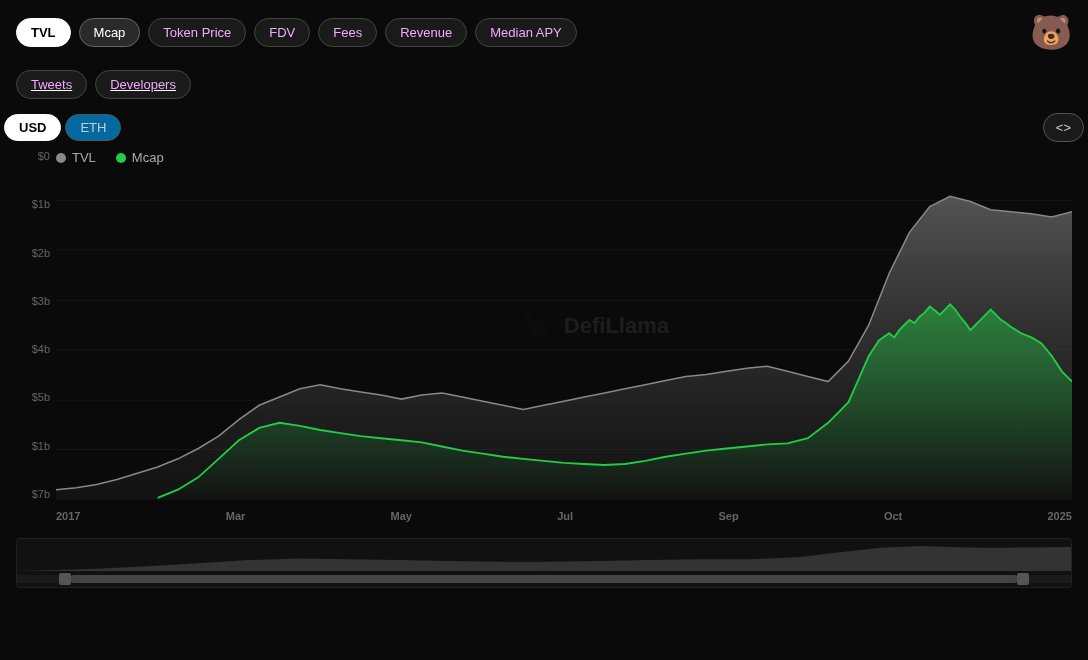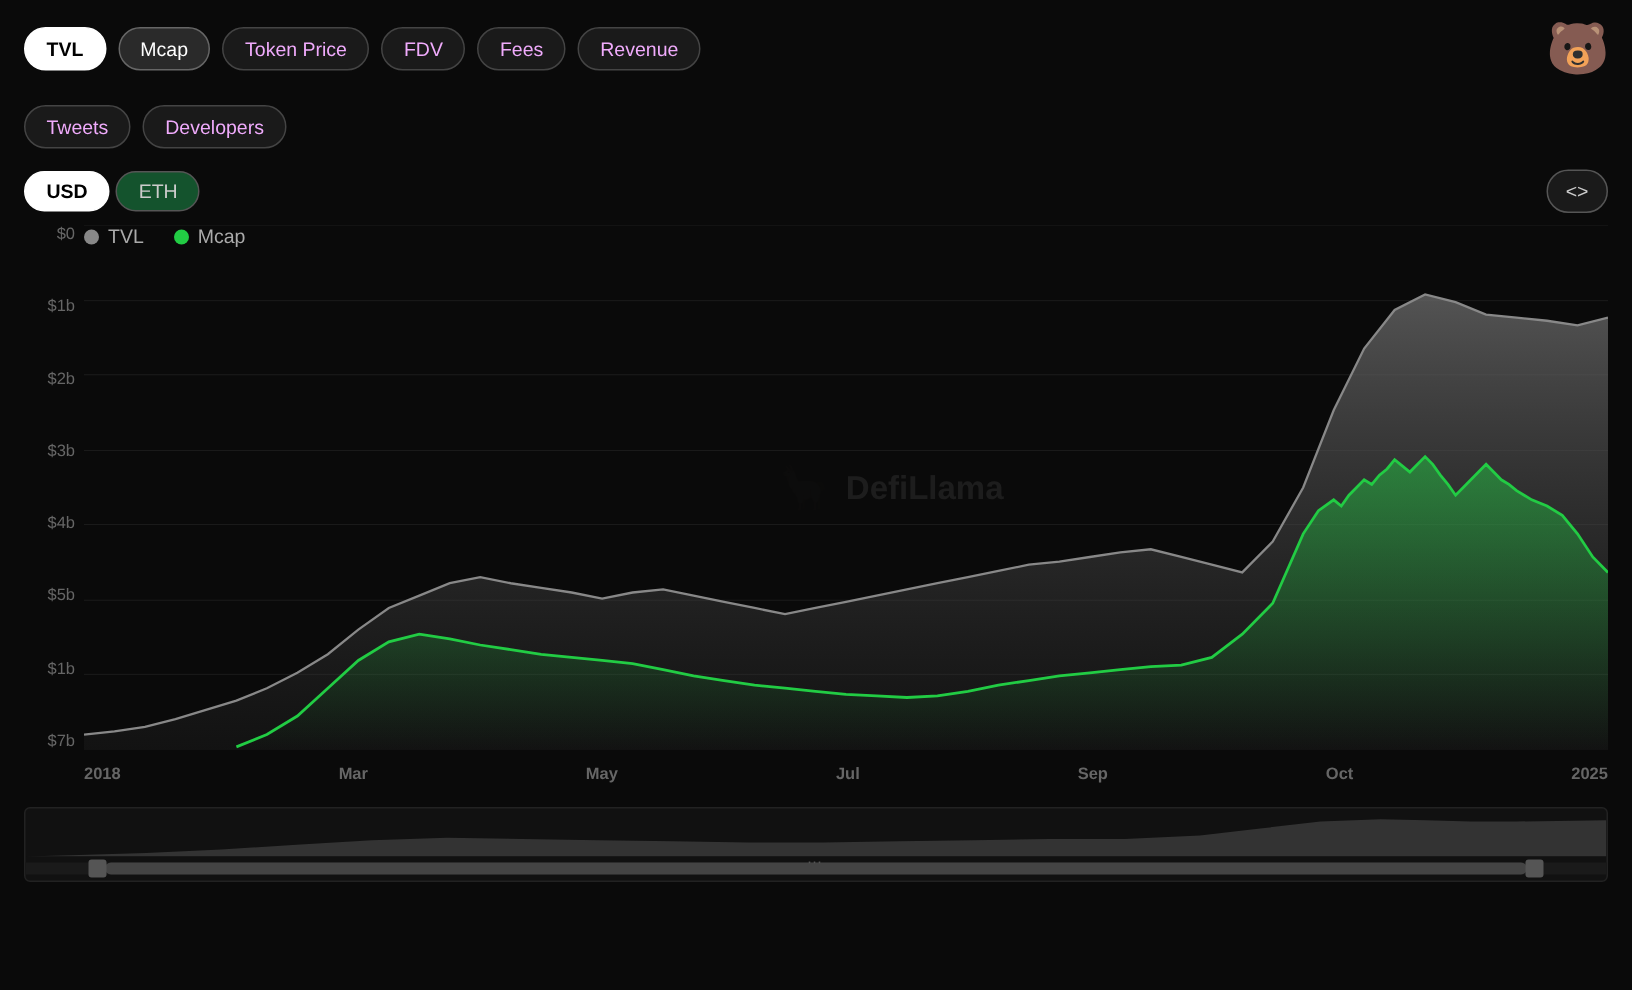--- a/index.html
+++ b/index.html
@@ -49,34 +49,35 @@
       width: 40px;
       height: 40px;
       margin-left: auto;
     }
 
     .second-bar {
       display: flex;
       align-items: center;
       padding: 6px 16px;
       gap: 8px;
+      text-decoration: underline;
     }
 
     .currency-row {
       display: flex;
       align-items: center;
-      padding: 8px 16px;
+      padding: 8px 4px;
       gap: 4px;
     }
 
     .currency-btn {
       padding: 5px 14px;
       border-radius: 20px;
       border: 1px solid #555;
-      background: #14532d;
+      background: #0369a1;
       color: #ccc;
       font-size: 13px;
       cursor: pointer;
     }
 
     .currency-btn.active {
       background: #fff;
       color: #000;
       font-weight: 600;
       border-color: #fff;
@@ -248,20 +249,21 @@
 </head>
 <body>
 
 <div class="top-bar">
   <button class="tab-btn active-white">TVL</button>
   <button class="tab-btn active">Mcap</button>
   <button class="tab-btn">Token Price</button>
   <button class="tab-btn">FDV</button>
   <button class="tab-btn">Fees</button>
   <button class="tab-btn">Revenue</button>
+  <button class="tab-btn">Median APY</button>
 
   <div class="mascot" style="font-size:34px; display:flex; align-items:center; justify-content:center;">🐻</div>
 </div>
 
 <div class="second-bar">
   <button class="tab-btn">Tweets</button>
   <button class="tab-btn">Developers</button>
 </div>
 
 <div class="currency-row">
@@ -385,21 +387,21 @@
     </svg>
 
     
     <div class="watermark">
       <span class="watermark-icon">🦙</span>
       <span>DefiLlama</span>
     </div>
   </div>
 
   <div class="x-axis">
-    <span>2018</span>
+    <span>2017</span>
     <span>Mar</span>
     <span>May</span>
     <span>Jul</span>
     <span>Sep</span>
     <span>Oct</span>
     <span>2025</span>
   </div>
 </div>
 
 <div class="scrollbar-area">

